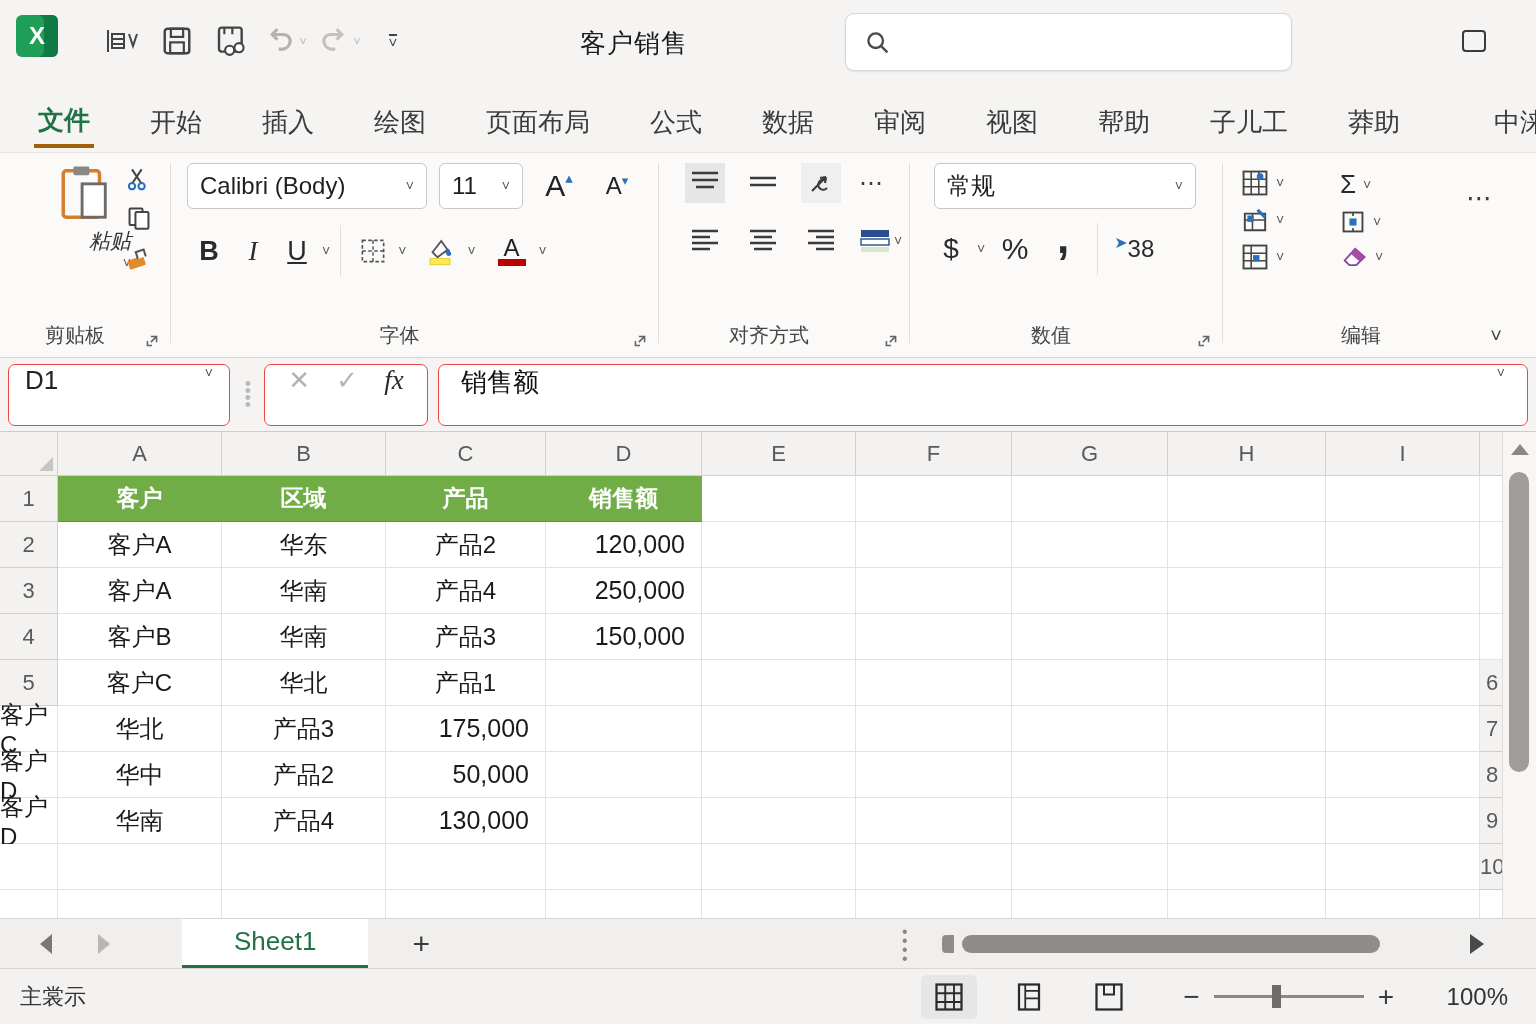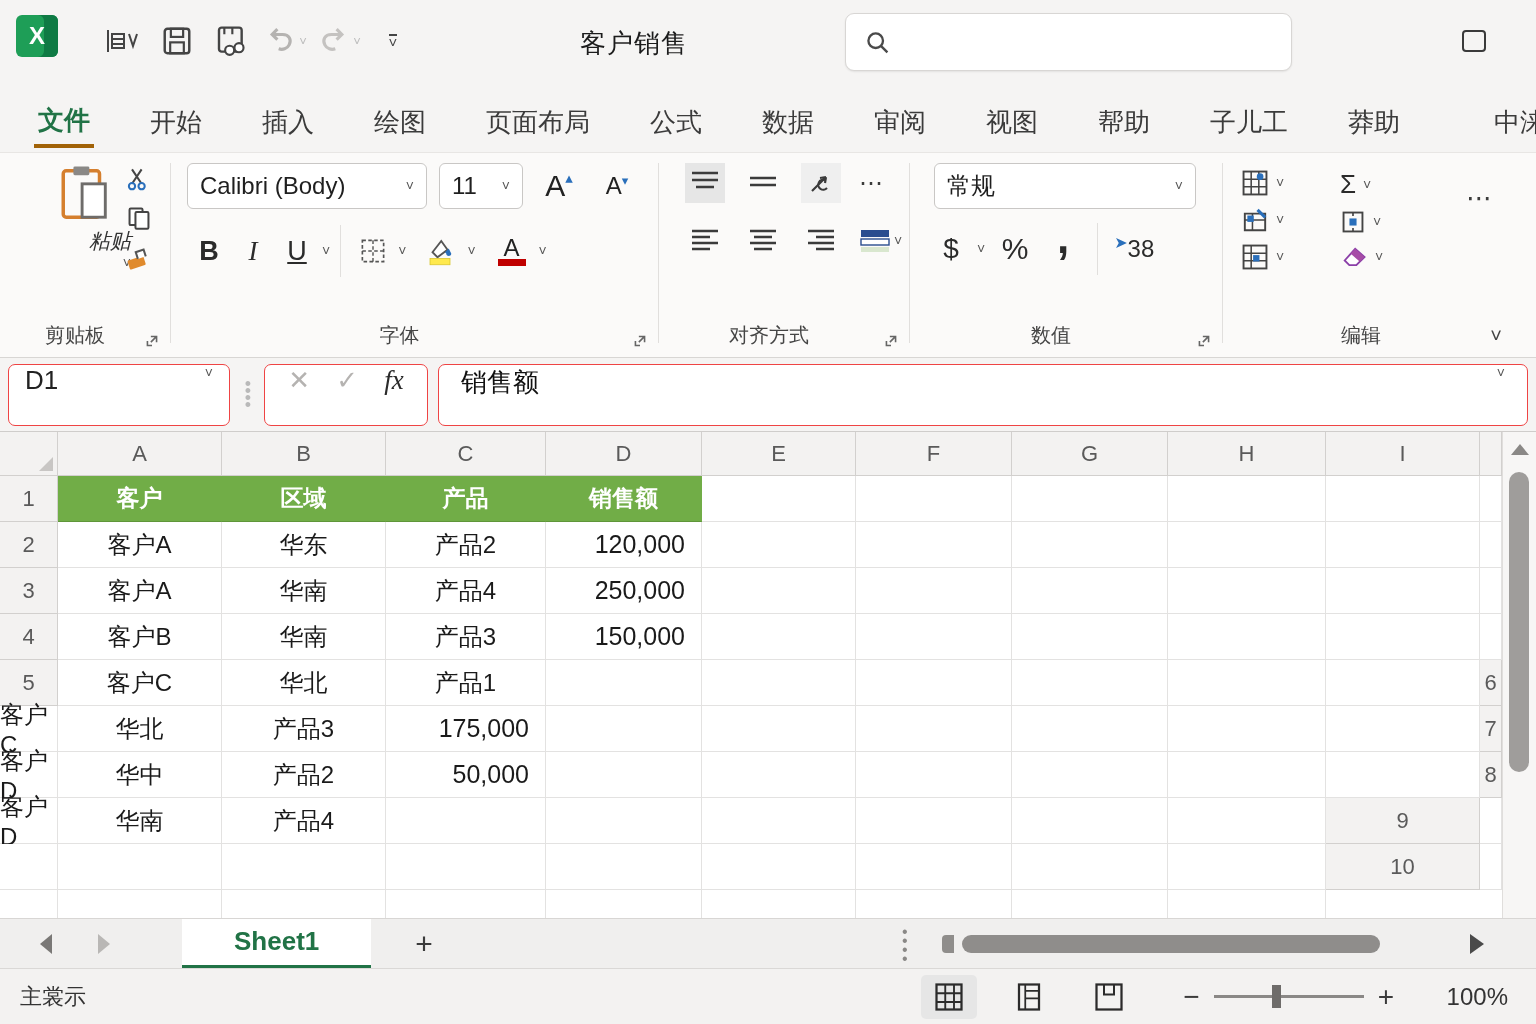--- a/index.html
+++ b/index.html
@@ -106,21 +106,21 @@
   .tri-up { width:0; height:0; border-left:9px solid transparent; border-right:9px solid transparent;
     border-bottom:11px solid #8a8886; }
 
   
   #sheetbar { position:absolute; top:918px; left:0; width:1536px; height:50px; background:#f0efee;
     border-top:1px solid #d8d6d4; display:flex; align-items:center; }
   .nav-tri { width:0; height:0; border-top:10px solid transparent; border-bottom:10px solid transparent; }
   .tri-left { border-right:12px solid #7a7876; margin-left:40px; }
   .tri-right { border-left:12px solid #b9b7b5; margin-left:46px; }
   #sheettab { margin-left:72px; height:50px; background:#fff; padding:0 52px; display:flex; align-items:center;
-    font-size:26px; font-weight:bold; color:#217346; border-bottom:4px solid #217346; }
+    font-size:26px; font-weight:normal; color:#217346; border-bottom:4px solid #217346; }
   #addsheet { margin-left:44px; font-size:30px; color:#3b3b3b; }
   #hs-dots { position:absolute; left:902px; top:8px; color:#8a8886; font-size:16px; line-height:9px; text-align:center; }
   #hscroll-thumb { position:absolute; left:962px; top:16px; width:418px; height:18px; background:#8f8d8b; border-radius:10px; }
   #hscroll-nub { position:absolute; left:942px; top:16px; width:12px; height:18px; background:#8f8d8b; border-radius:4px 0 0 4px; }
   #hs-right { position:absolute; left:1470px; top:15px; width:0; height:0;
     border-top:10px solid transparent; border-bottom:10px solid transparent; border-left:14px solid #4a4a4a; }
 
   
   #statusbar { position:absolute; top:968px; left:0; width:1536px; height:56px; background:#f3f2f1;
     border-top:1px solid #dad8d6; display:flex; align-items:center; font-size:22px; color:#333; }
@@ -546,20 +546,21 @@
       <div class="cell"></div>
     <div class="cell"></div>
       <div class="cell"></div>
     <div class="cell"></div>
       <div class="cell"></div>
 
     <div class="rh">8</div>
     <div class="cell">客户D</div>
     <div class="cell">华南</div>
     <div class="cell">产品4</div>
+    <div class="cell num">130,000</div>
     <div class="cell"></div>
       <div class="cell"></div>
     <div class="cell"></div>
       <div class="cell"></div>
     <div class="cell"></div>
       <div class="cell"></div>
 
     <div class="rh">9</div>
     <div class="cell"></div>
       <div class="cell"></div>

